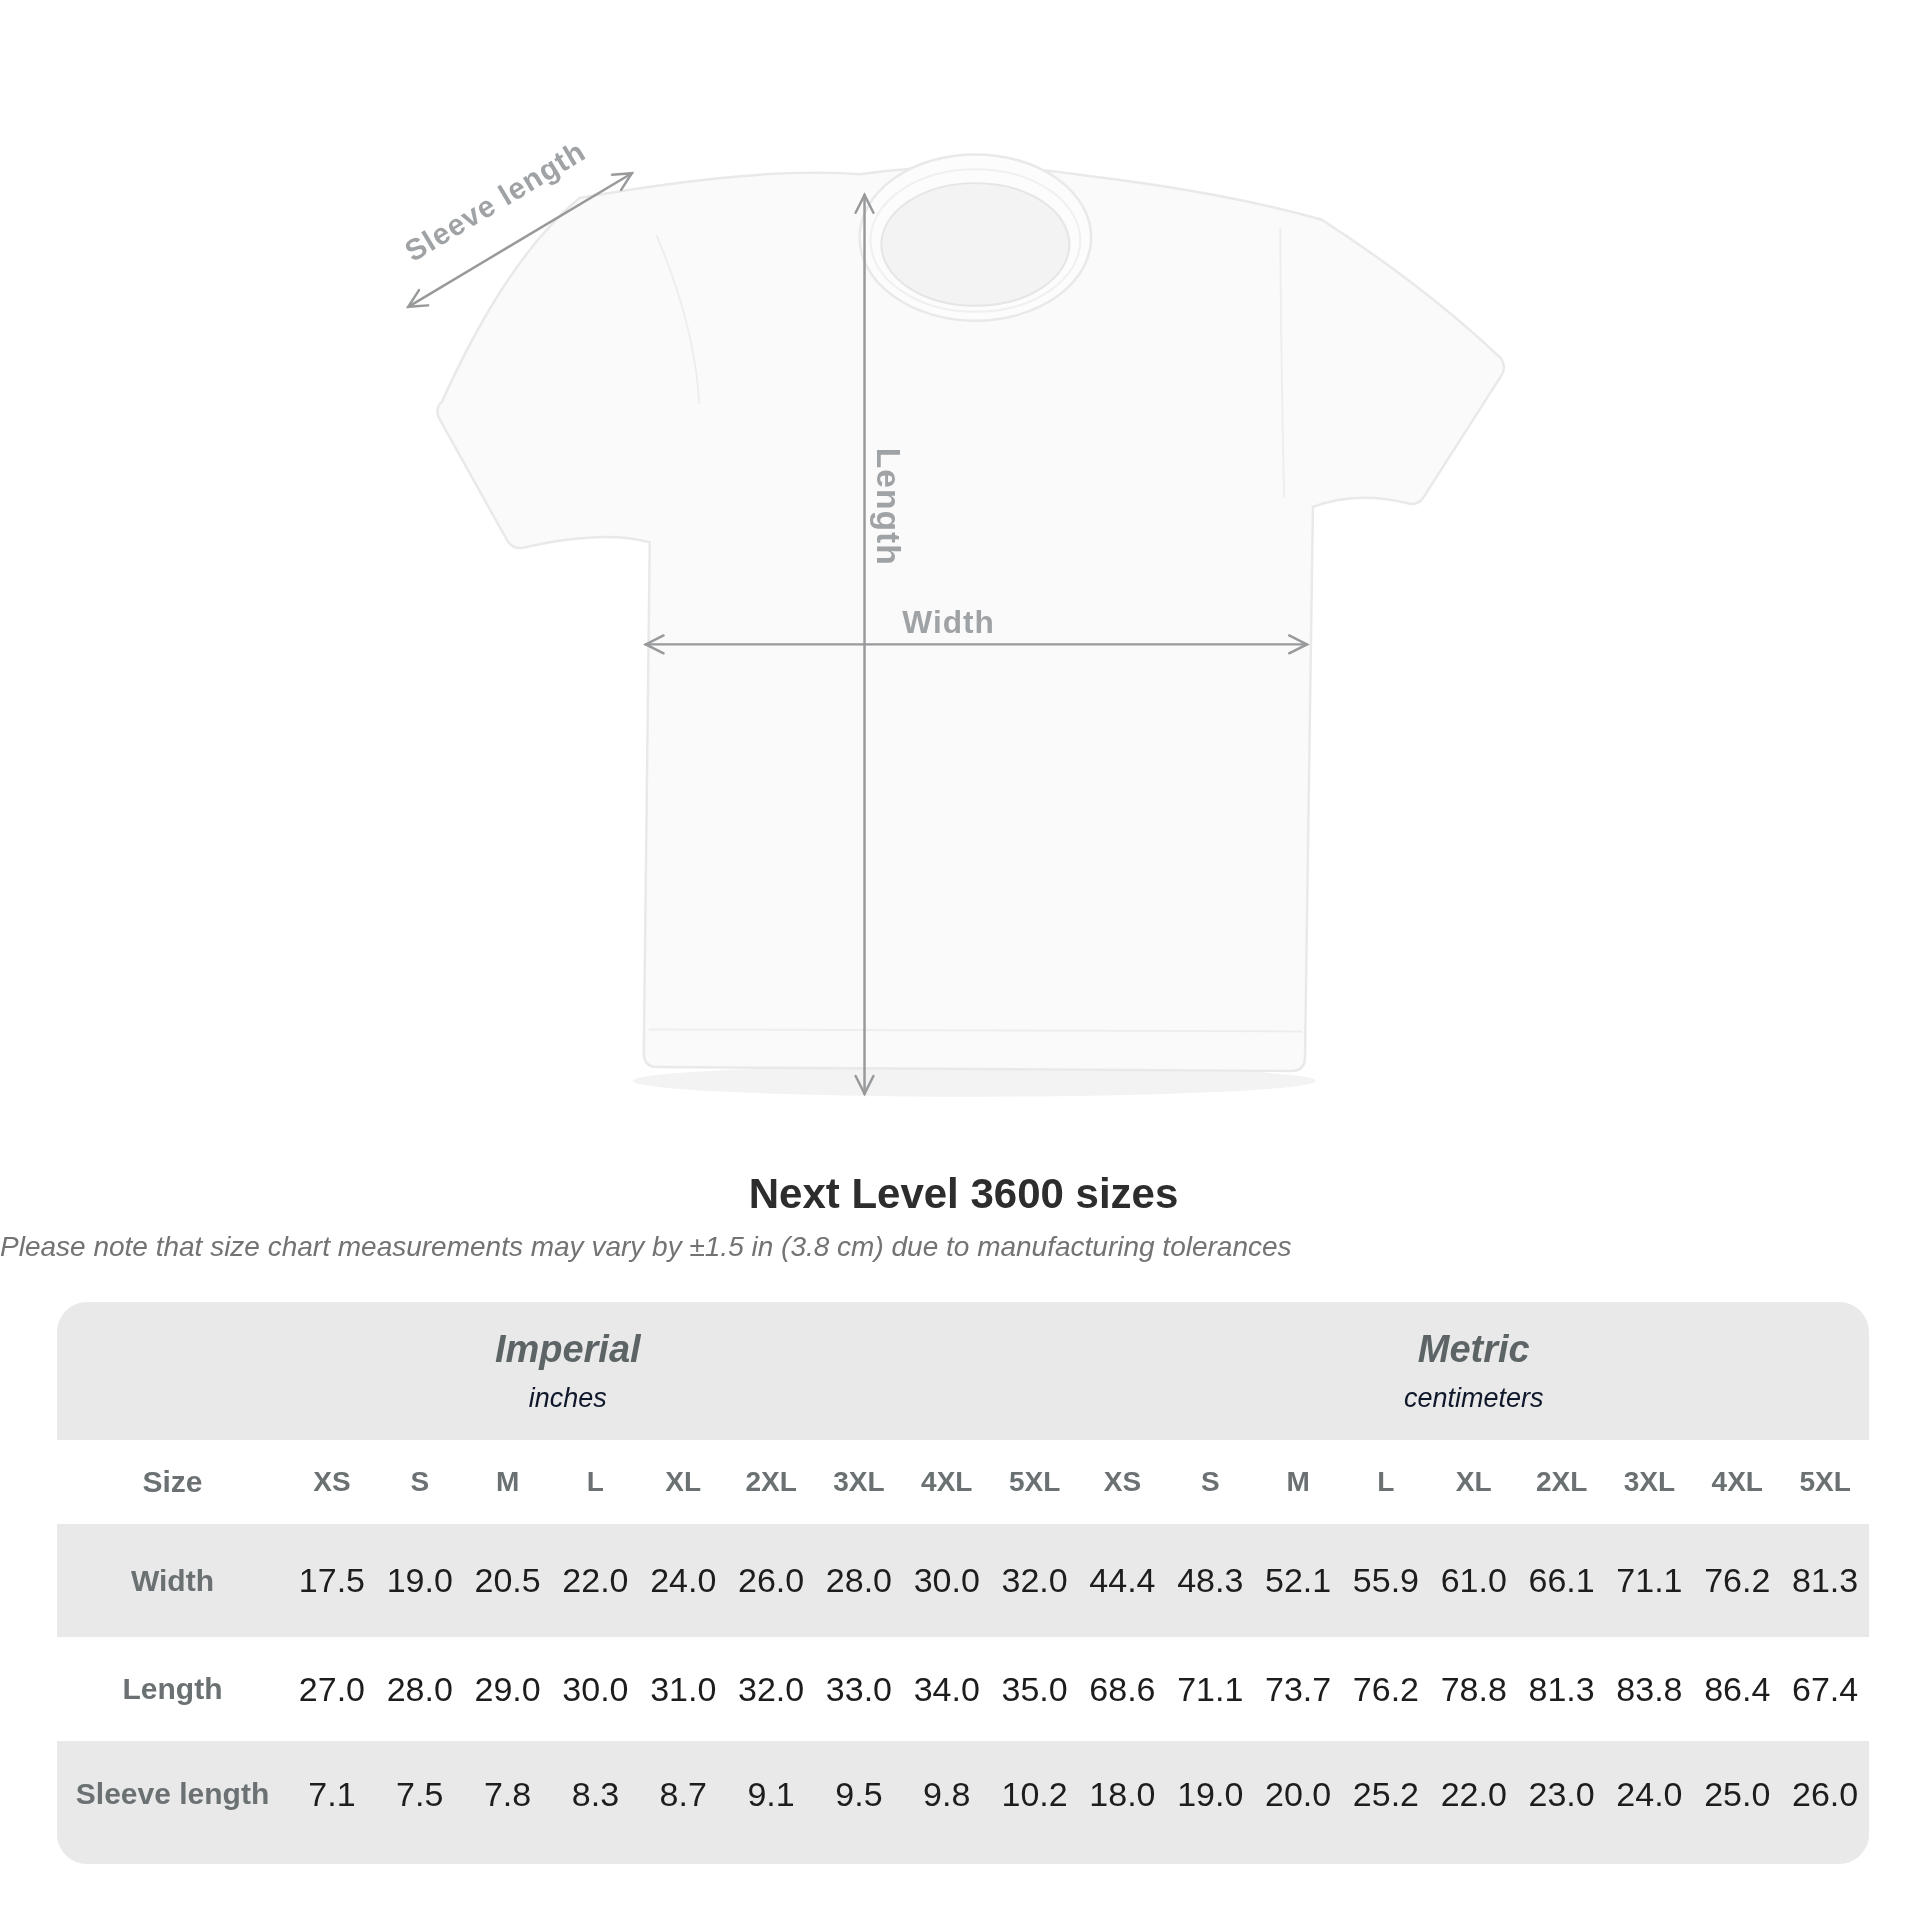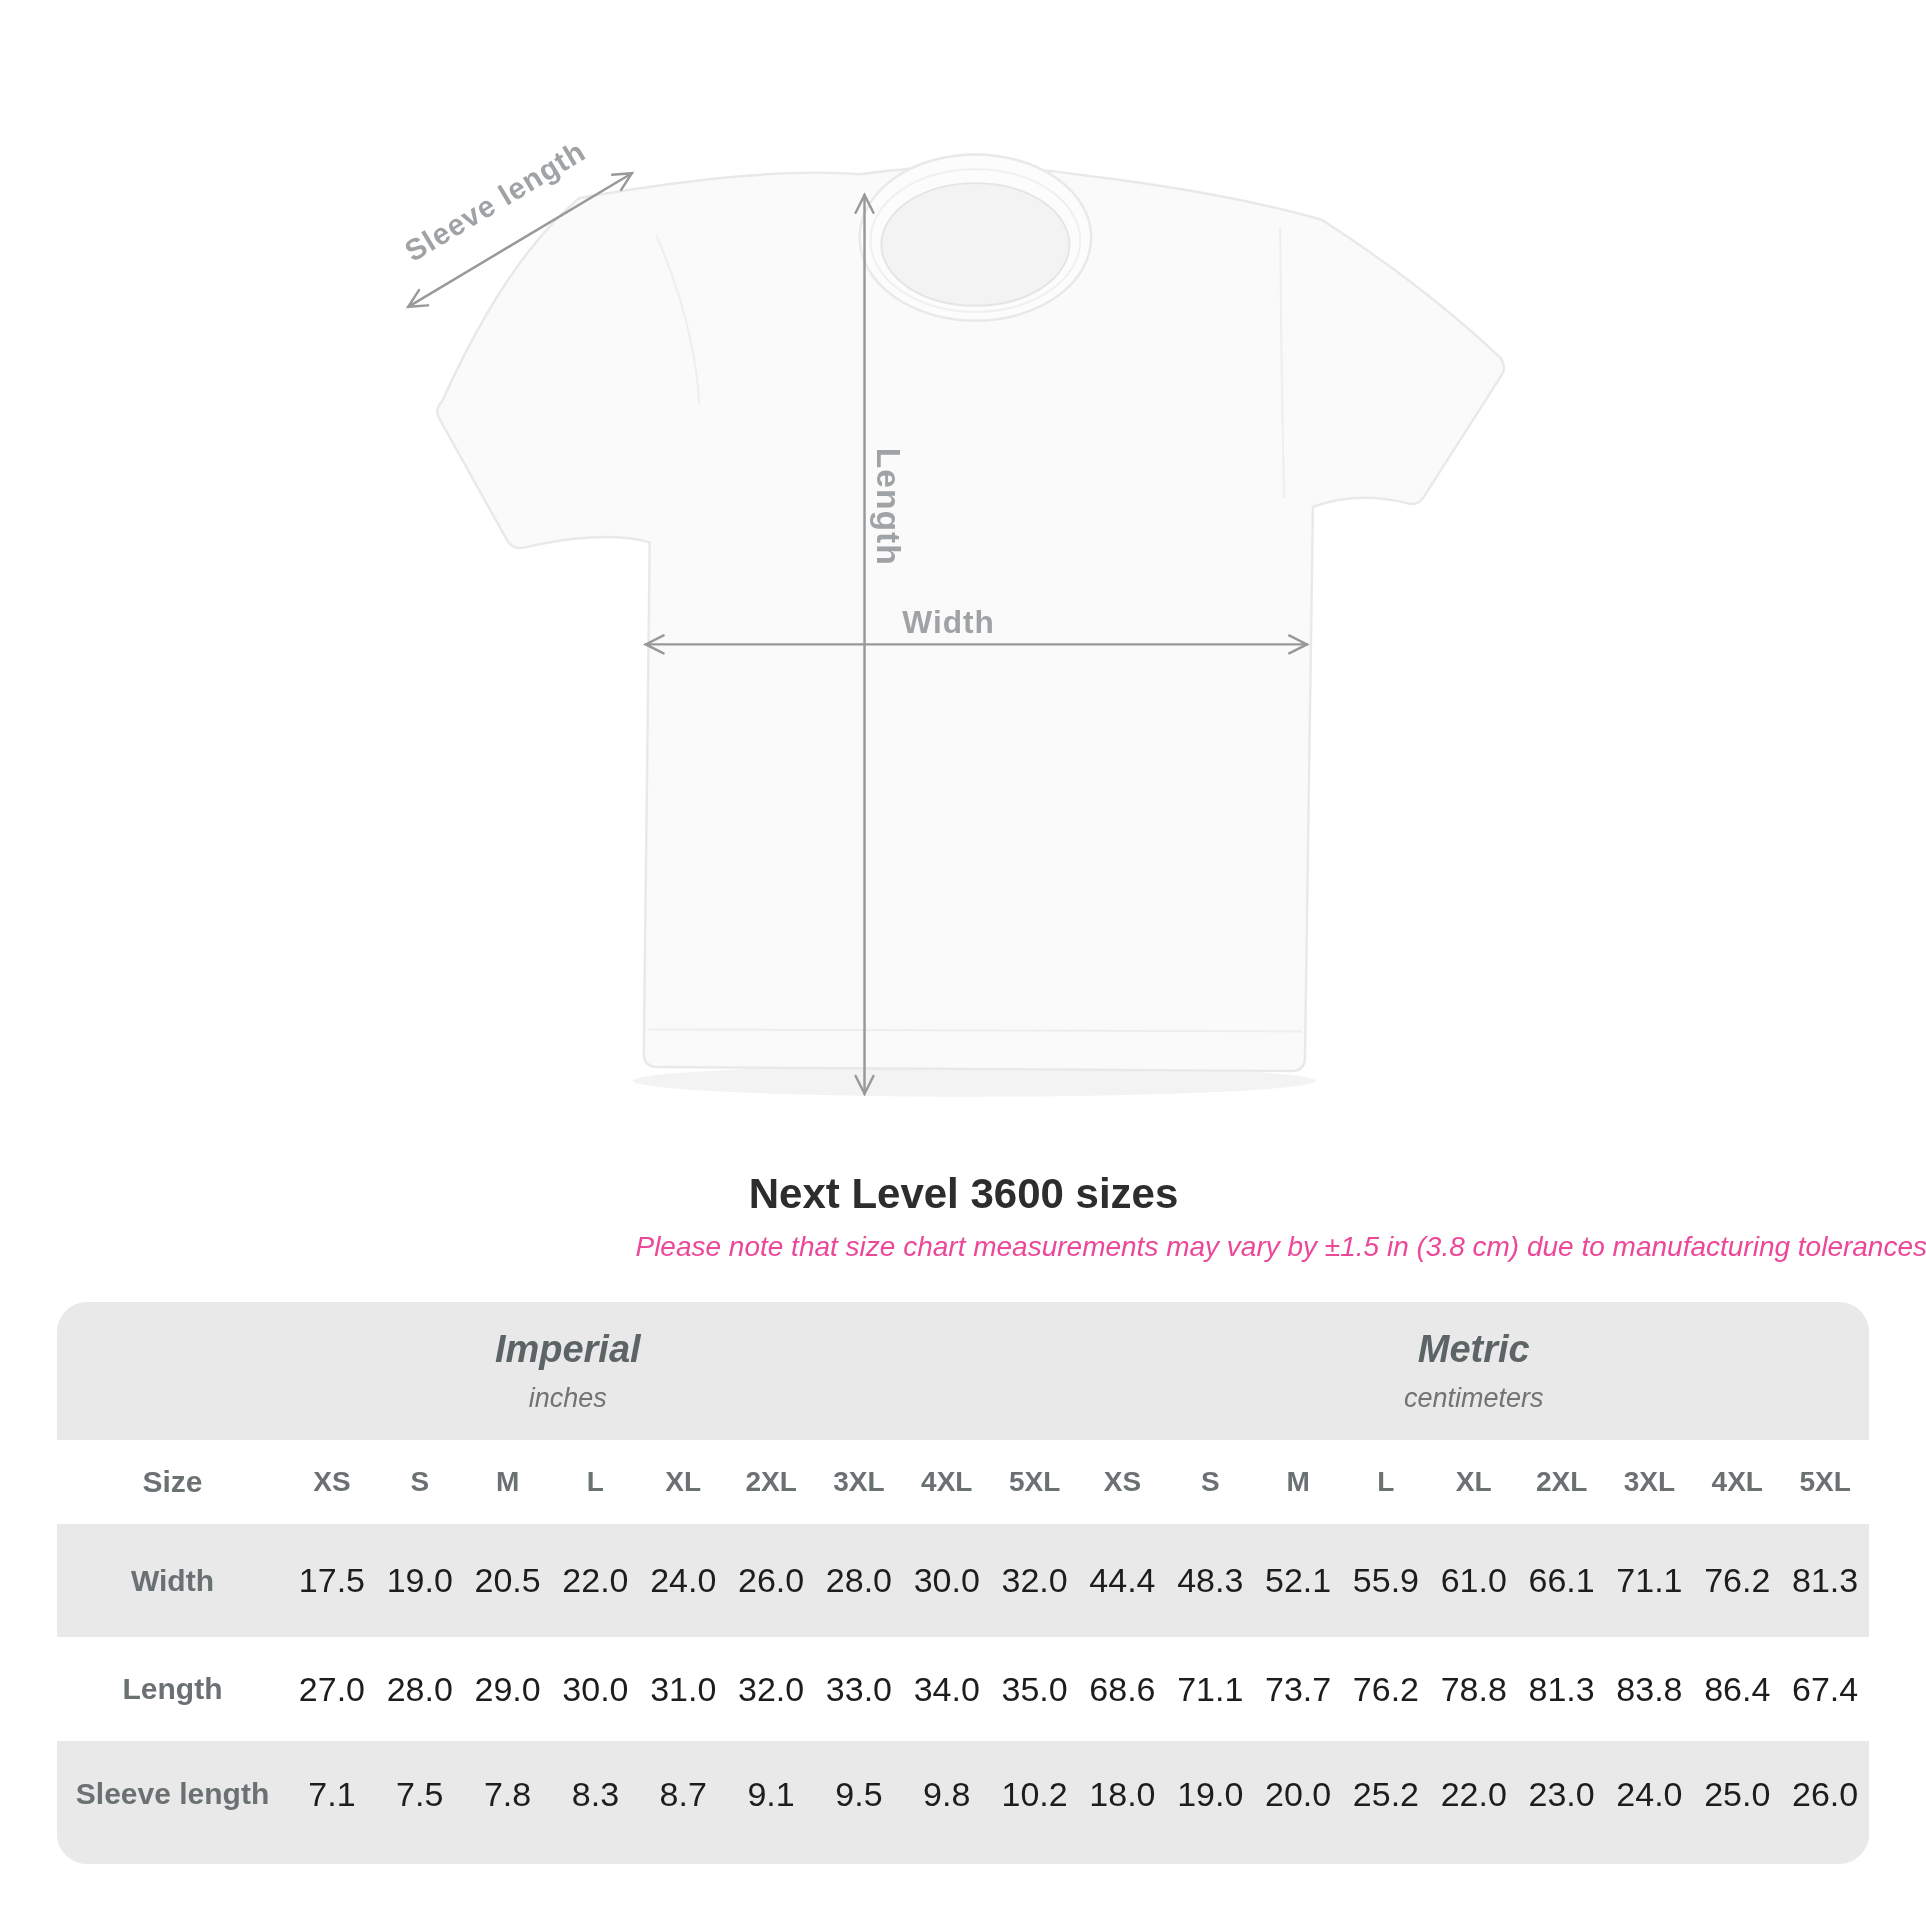--- a/index.html
+++ b/index.html
@@ -10,32 +10,32 @@
 
   
   .shirt-svg{position:absolute;left:0;top:0;}
   .diag-label{fill:#a0a3a5;font-weight:bold;}
   .diag-line{stroke:#97999b;stroke-width:2.5;fill:none;stroke-linecap:round;}
 
   
   .page-title{position:absolute;top:1170px;left:0;width:100%;margin:0;
       text-align:center;font-size:42px;font-weight:bold;color:#2d2d2d;}
   .page-subtitle{position:absolute;top:1231px;left:0;width:100%;margin:0;
-      text-align:right;font-size:28px;font-style:italic;color:#ec4899;}
+      text-align:left;font-size:28px;font-style:italic;color:#737373;}
 
   
   .chart{position:absolute;left:57px;top:1302px;width:1812px;height:562px;
       background:#e9e9e9;border-radius:30px;overflow:hidden;}
   .t-row{display:grid;grid-template-columns:231px repeat(18,1fr);}
   .unit-row{height:138px;}
   .unit-cell{grid-column:1 / span 10;display:flex;flex-direction:column;
       align-items:center;justify-content:center;}
   .unit-cell.c2{grid-column:11 / span 9;}
   .unit-name{font-size:38px;font-weight:bold;font-style:italic;color:#5d6466;}
-  .unit-sub{font-size:27px;font-style:italic;color:#737373;margin-top:12px;}
+  .unit-sub{font-size:27px;font-style:italic;color:#0f172a;margin-top:12px;}
 
   .t-row > .cell{display:flex;align-items:center;justify-content:center;}
   .row-white{background:#e2e2e2;}          
   .row-white > .cell{background:#ffffff;}
   .row-gray{background:#f4f4f4;}           
   .row-gray > .cell{background:#e9e9e9;}
   .col-head{font-size:28px;font-weight:bold;color:#6b7173;}
   .row-label{font-size:30px;font-weight:bold;color:#6b7173;}
   .val{font-size:34px;color:#1d1d1d;}
 </style>

